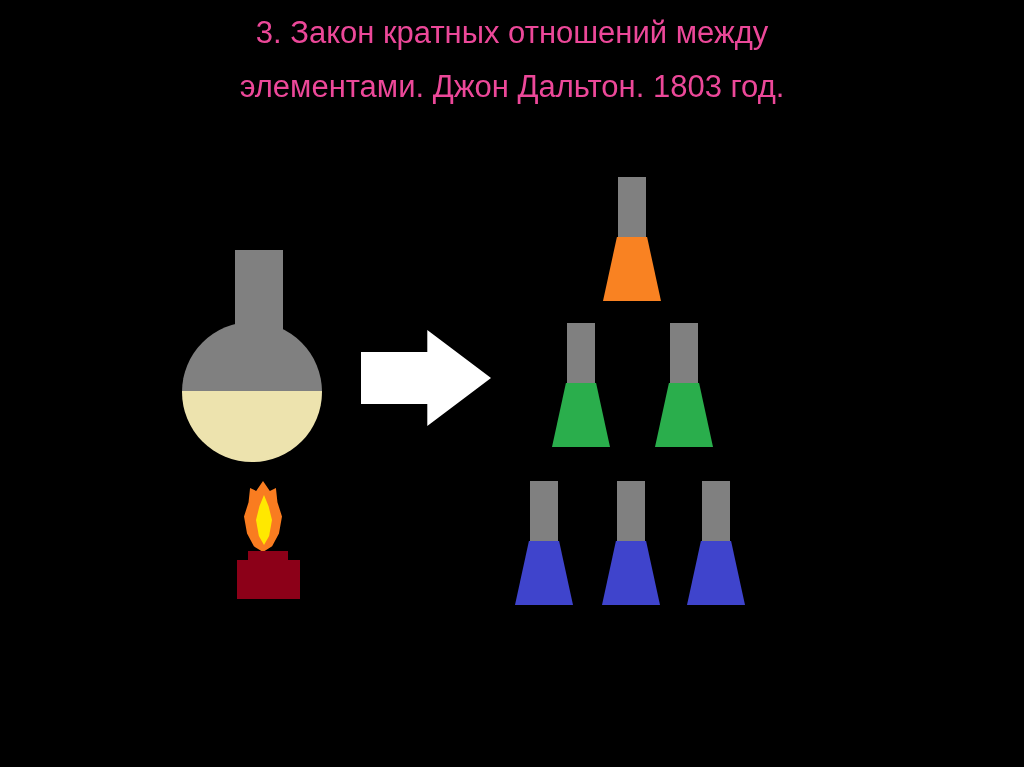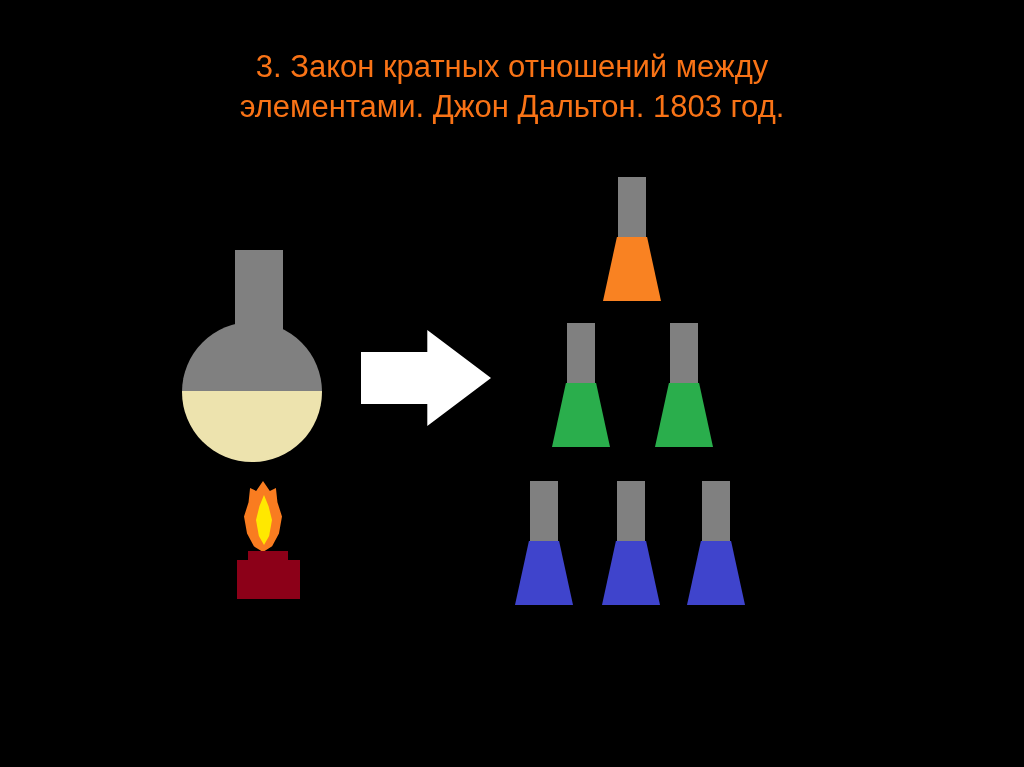--- a/index.html
+++ b/index.html
@@ -14,27 +14,26 @@
     background: #000000;
     overflow: hidden;
     font-family: "Liberation Sans", sans-serif;
   }
   #title {
     position: absolute;
     left: 0;
     top: 6px;
     width: 1024px;
     text-align: center;
-    color: #f97316;
+    color: #ec4899;
     font-size: 31px;
-    line-height: 40px;
+    line-height: 54px;
     font-weight: 400;
     letter-spacing: 0px;
     white-space: pre-line;
-    margin-top: 41px;
   }
 
   
   #round-flask {
     position: absolute;
     left: 182px;
     top: 250px;
     width: 140px;
     height: 212px;
   }

